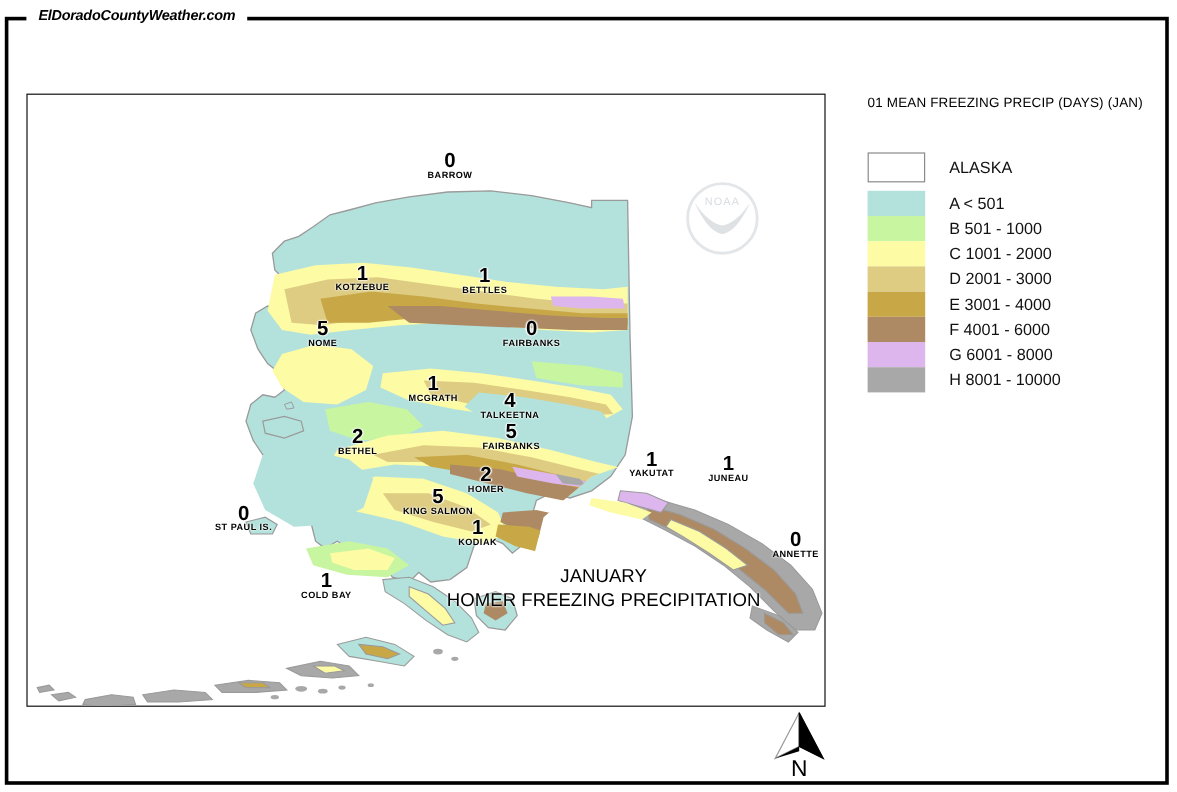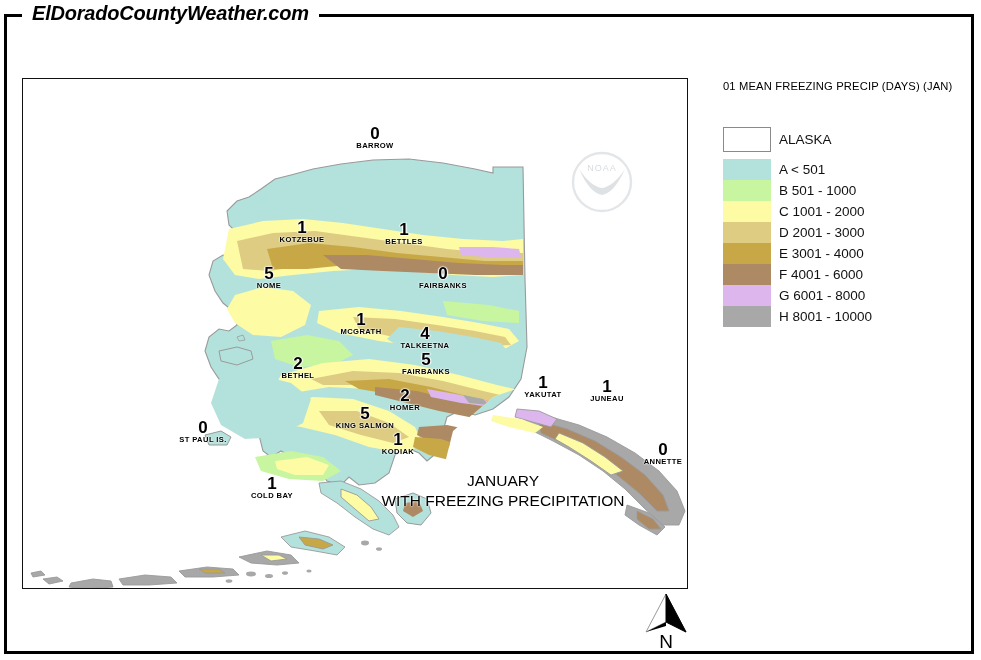--- a/index.html
+++ b/index.html
@@ -9,21 +9,21 @@
   
   #outer-frame{
     position:absolute;left:4px;top:14px;width:970px;height:640px;
     border:3px solid #000;box-sizing:border-box;background:transparent;
   }
   #title-notch{
     position:absolute;left:22px;top:0px;height:26px;background:#fff;
     padding:0 10px;display:flex;align-items:center;
   }
   #site-title{
-    font-weight:bold;font-style:italic;font-size:20px;color:#000;
+    font-weight:bold;font-style:italic;font-size:12px;color:#000;
     letter-spacing:-.2px;white-space:nowrap;
   }
 
   
   #map-frame{
     position:absolute;left:22px;top:78px;width:666px;height:511px;
     border:1.5px solid #111;box-sizing:border-box;background:#fff;overflow:hidden;
   }
   #map-svg{position:absolute;left:0;top:0;}
 
@@ -49,21 +49,21 @@
 
   
   #noaa-seal{position:absolute;left:548px;top:72px;width:62px;height:62px;opacity:.45;}
 
   
   #legend{position:absolute;left:723px;top:80px;width:262px;}
   #legend-title{font-size:11.2px;color:#000;letter-spacing:.15px;white-space:nowrap;}
   #legend-body{margin-top:34px;}
   .legend-row{display:flex;align-items:center;height:21px;}
   .legend-row .sw{width:48px;height:21px;box-sizing:border-box;flex:0 0 48px;}
-  .legend-row .lb{margin-left:8px;font-size:13.5px;color:#111;white-space:nowrap;}
+  .legend-row .lb{margin-left:20px;font-size:13.5px;color:#111;white-space:nowrap;}
   #alaska-row{height:27px;margin-bottom:6px;}
   #alaska-row .sw{height:25px;background:#fff;border:1.4px solid #8a8a8a;}
   #elev-head{font-size:13.5px;color:#111;margin:0 0 1px 0;}
   .legend-row.nofill .sw{background:transparent;border:none;}
 
   
   #north-arrow{position:absolute;left:634px;top:592px;width:64px;height:62px;text-align:center;}
   #north-arrow svg{display:block;margin:0 auto;}
   #north-letter{font-size:19px;color:#000;line-height:.9;margin-top:-3px;font-family:"Liberation Sans",sans-serif;}
 </style>
@@ -271,21 +271,21 @@
         <span class="nm">ANNETTE</span>
       </div>
       <div class="city" style="left:213px;top:396px;width:72px;">
         <span class="val">1</span>
         <span class="nm">COLD BAY</span>
       </div>
     </div>
 
     <div id="map-caption">
       <div>JANUARY</div>
-      <div>WITH FREEZING PRECIPITATION</div>
+      <div>HOMER FREEZING PRECIPITATION</div>
     </div>
   </div>
 
   <div id="legend">
     <div id="legend-title">01 MEAN FREEZING PRECIP (DAYS) (JAN)</div>
 
     <div id="legend-body">
       <div class="legend-row" id="alaska-row">
         <span class="sw"></span>
         <span class="lb">ALASKA</span>

